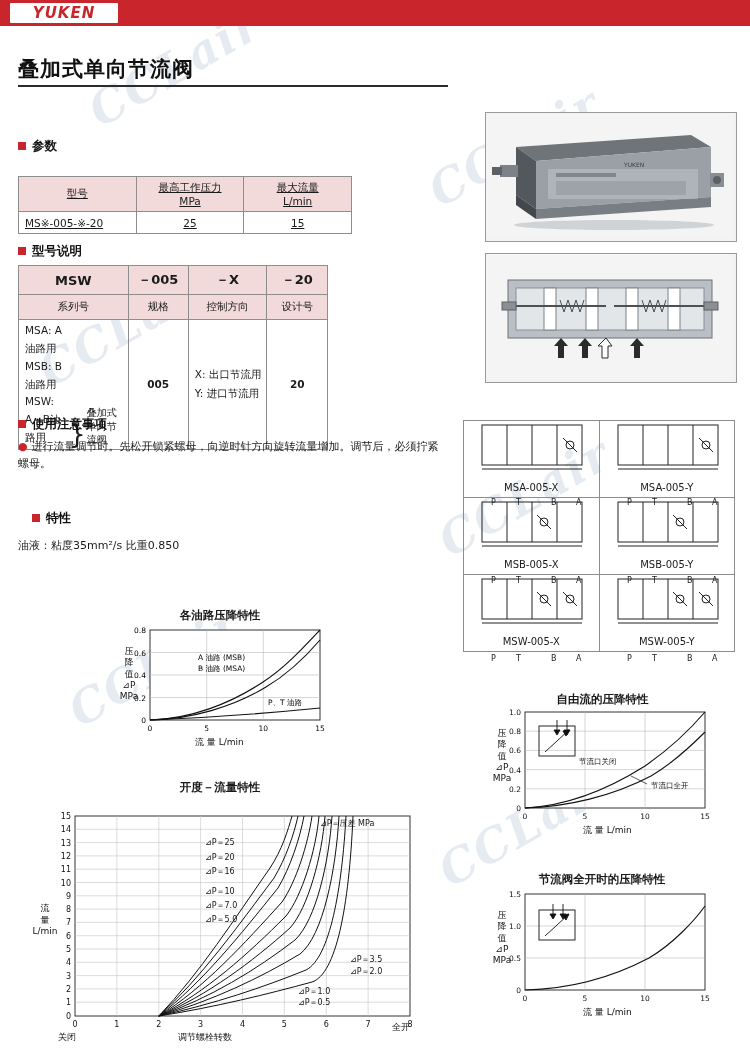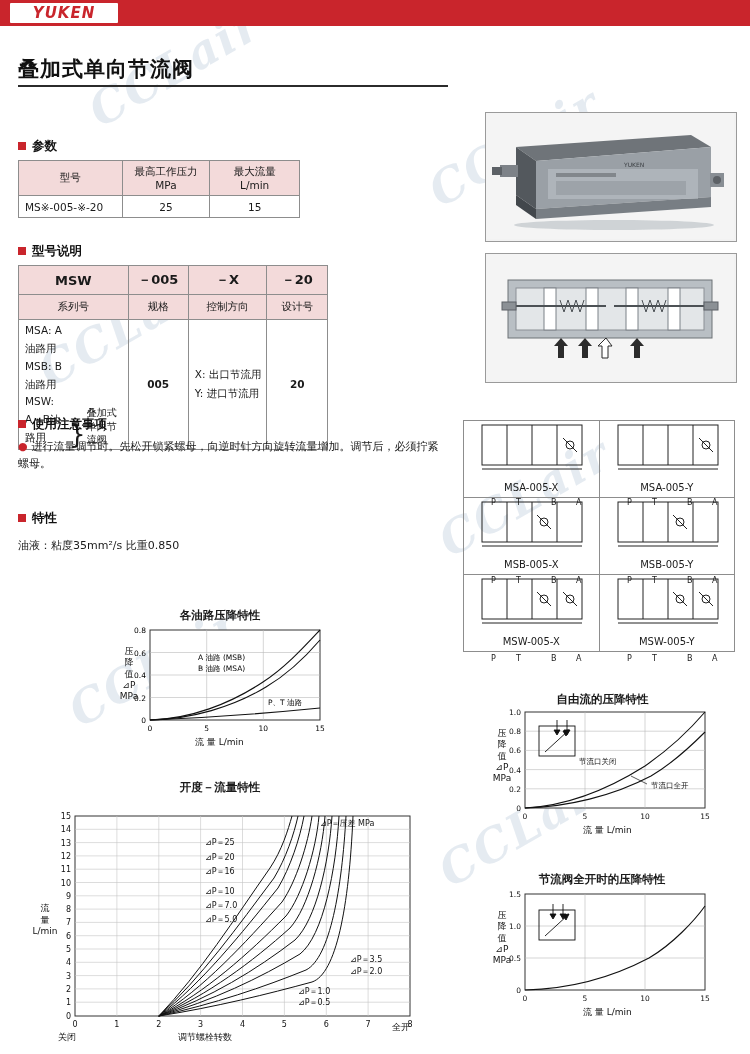--- a/index.html
+++ b/index.html
@@ -26,21 +26,21 @@
 
   
   .sec{position:absolute;font-size:12.5px;font-weight:bold;color:#111;}
   .sec .mk{display:inline-block;width:8px;height:8px;background:#c9252c;margin-right:6px;}
 
   
   table{border-collapse:collapse;}
   .tbl td,.tbl th{border:1px solid #8d8d8d;text-align:center;font-size:10.5px;padding:2px 3px;}
 
   
-  #param{position:absolute;left:18px;top:160px;width:282px;}
+  #param{position:absolute;left:18px;top:176px;width:334px;text-decoration:underline;}
   #param td{height:17px;}
   #param .h{height:30px;background:#f3dada;font-weight:normal;}
 
   
   #model{position:absolute;left:18px;top:265px;width:310px;}
   #model td{height:20px;}
   #model .r1 td{background:#f3dada;font-weight:bold;font-size:13px;height:24px;}
   #model .r2 td{background:#f3dada;height:20px;}
   #model .r3 td{height:58px;font-size:10.5px;}
   .lft{text-align:left !important;padding-left:6px !important;}
@@ -160,21 +160,21 @@
   </tbody>
     </table>
 
   <div class="sec" style="left:18px;top:416px;">
     <span class="mk"></span><span>使用注意事项</span>
   </div>
   <div id="notes">
     <span class="dot">●</span><span>进行流量调节时。先松开锁紧螺母，向逆时针方向旋转流量增加。调节后，必须拧紧螺母。</span>
   </div>
 
-  <div class="sec" style="left:18px;top:510px;">
+  <div class="sec" style="left:32px;top:510px;">
     <span class="mk"></span><span>特性</span>
   </div>
   <div id="feat-text">油液：粘度35mm²/s   比重0.850</div>
 
   <div class="photo" id="photo1">
     <svg width="248" height="126" viewBox="0 0 248 126">
       <rect x="0" y="0" width="248" height="126" fill="#f4f4f4"></rect>
 
       <polygon points="30,34 205,22 225,34 50,48" fill="#6f7479"></polygon>
       <polygon points="30,34 50,48 50,96 30,82" fill="#53585d"></polygon>

